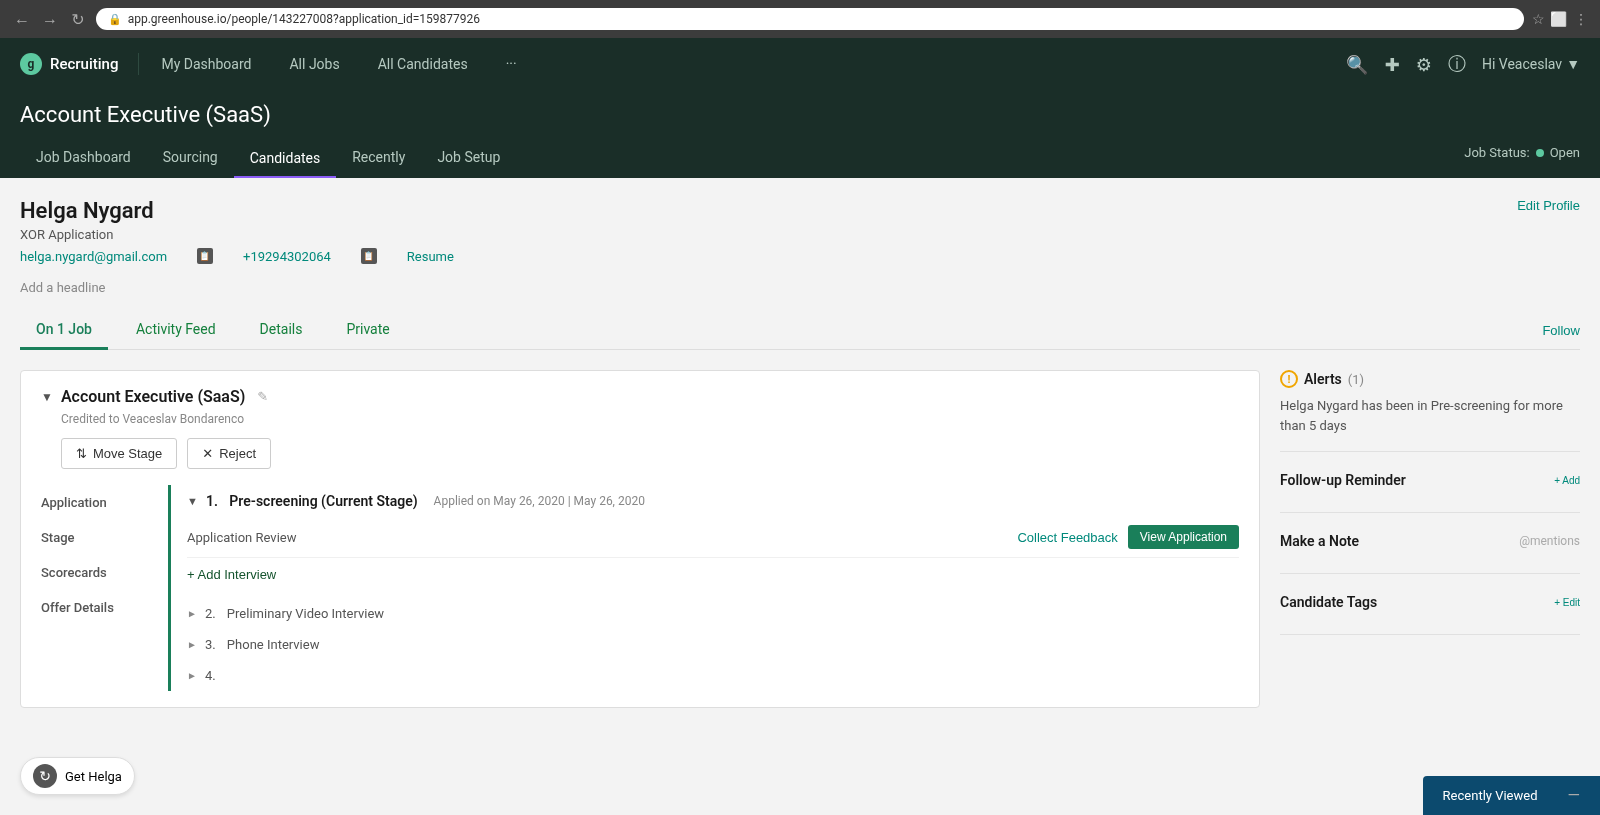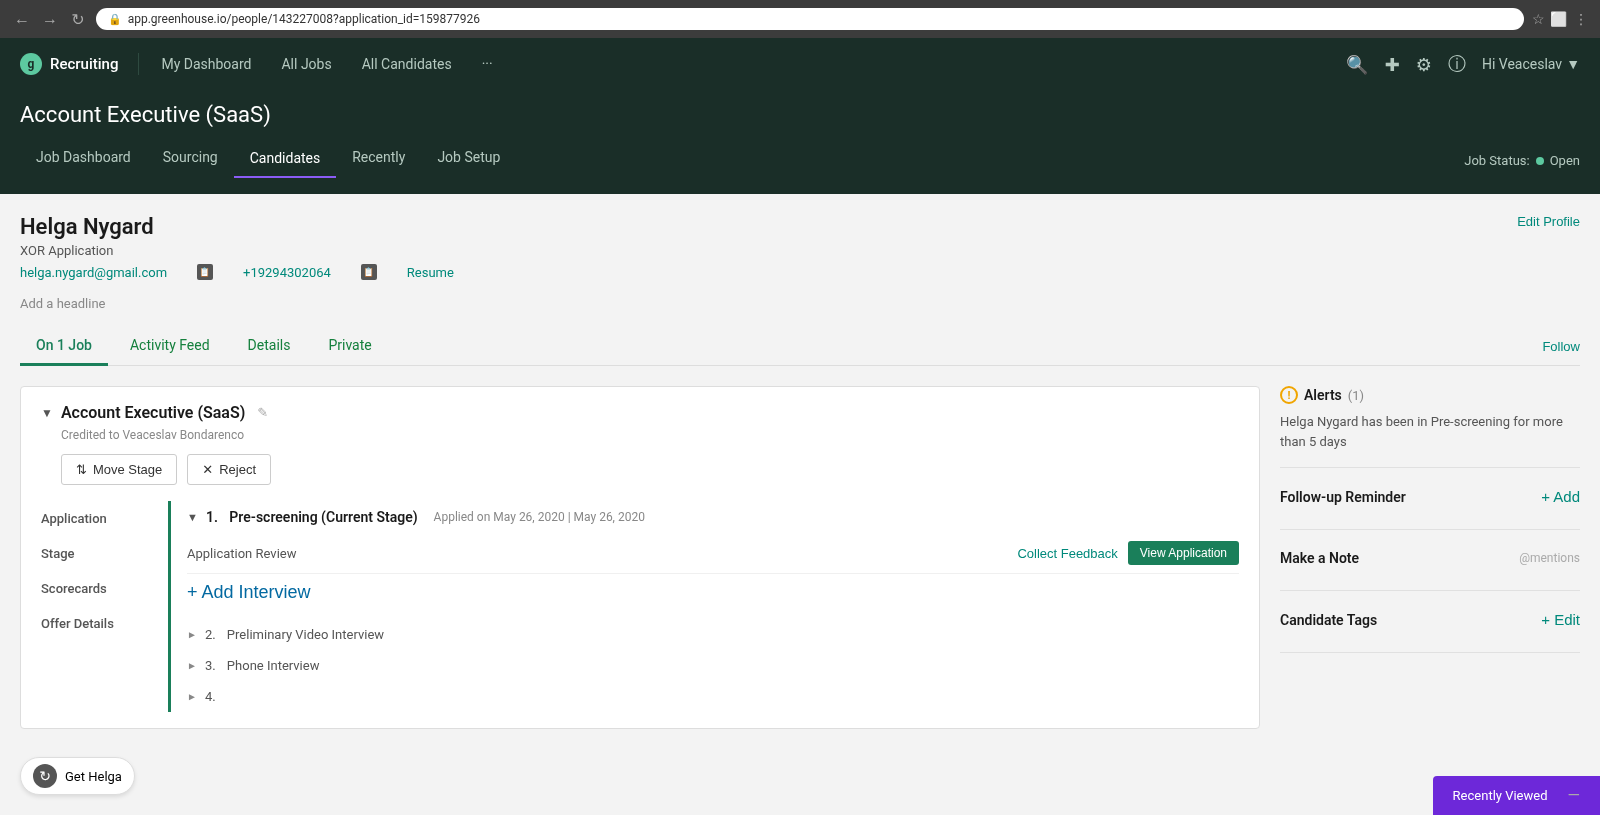--- a/index.html
+++ b/index.html
@@ -54,21 +54,21 @@
       margin-right: 8px;
     }
     .app-nav-logo .gh-icon {
       width: 22px; height: 22px;
       background: #5dc9a0;
       border-radius: 50%;
       display: flex; align-items: center; justify-content: center;
       font-size: 12px; color: #1a2e28; font-weight: bold;
     }
     .app-nav-links {
-      display: flex; align-items: center; gap: 2px; flex: 1;
+      display: flex; align-items: center; gap: 10px; flex: 1;
     }
     .app-nav-link {
       color: #b5c9c0;
       padding: 0 14px;
       height: 52px;
       display: flex; align-items: center;
       font-size: 14px;
       cursor: pointer;
       text-decoration: none;
     }
@@ -100,21 +100,21 @@
     }
     .job-tabs {
       display: flex; align-items: center; gap: 0;
     }
     .job-tab {
       color: #b5c9c0;
       padding: 10px 16px;
       cursor: pointer;
       font-size: 14px;
       border-bottom: 3px solid transparent;
-      margin-bottom: 16px;
+      margin-bottom: 0;
     }
     .job-tab.active {
       color: #fff;
       border-bottom: 2px solid #8b5cf6;
     }
     .job-status {
       margin-left: auto;
       color: #b5c9c0;
       font-size: 13px;
       padding-bottom: 12px;
@@ -161,21 +161,21 @@
     .add-headline { color: #888; font-size: 13px; cursor: pointer; }
     .edit-profile-btn {
       color: #00897b;
       font-size: 13px;
       cursor: pointer;
       background: none; border: none;
     }
 
     
     .candidate-tabs {
-      display: flex; align-items: center; gap: 6px;
+      display: flex; align-items: center; gap: 12px;
       border-bottom: 1px solid #ddd;
       margin-bottom: 20px;
     }
     .candidate-tab {
       padding: 10px 16px;
       cursor: pointer;
       font-size: 14px;
       color: #15803d;
       border-bottom: 3px solid transparent;
       margin-bottom: -1px;
@@ -290,22 +290,22 @@
     .view-app-btn {
       background: #1a7f5a;
       color: #fff;
       border: none;
       border-radius: 3px;
       padding: 5px 12px;
       font-size: 12px;
       cursor: pointer;
     }
     .add-interview-btn {
-      color: #0369a1;
-      font-size: 18px;
+      color: #14532d;
+      font-size: 13px;
       cursor: pointer;
       background: none; border: none;
     }
 
     .stage-item {
       display: flex; align-items: center; gap: 8px;
       padding: 8px 0;
       color: #555;
       font-size: 13px;
       cursor: pointer;
@@ -332,36 +332,36 @@
     .sidebar-section {
       margin-bottom: 20px;
       padding-bottom: 16px;
       border-bottom: 1px solid #e0e0e0;
     }
     .sidebar-section-header {
       display: flex; justify-content: space-between; align-items: center;
       margin-bottom: 8px;
     }
     .sidebar-section-title { font-size: 14px; font-weight: 600; color: #1a1a1a; }
-    .sidebar-add-btn { color: #00897b; font-size: 15px; cursor: pointer; background: none; border: none; }
+    .sidebar-add-btn { color: #00897b; font-size: 10px; cursor: pointer; background: none; border: none; }
     .note-mentions { color: #aaa; font-size: 12px; }
 
     .candidate-tags-section {
       margin-top: 8px;
     }
 
     
     .recently-viewed {
       position: fixed;
       bottom: 0; right: 0;
-      background: #6d28d9;
+      background: #0c4a6e;
       color: #fff;
       padding: 10px 20px;
       font-size: 13px;
-      display: flex; align-items: center; gap: 10px;
+      display: flex; align-items: center; gap: 20px;
       cursor: pointer;
       border-radius: 4px 0 0 0;
     }
     .rv-minus { color: #aaa; font-size: 16px; margin-left: 10px; }
 
     
     .get-help {
       position: fixed;
       bottom: 20px; left: 20px;
       display: flex; align-items: center; gap: 8px;

